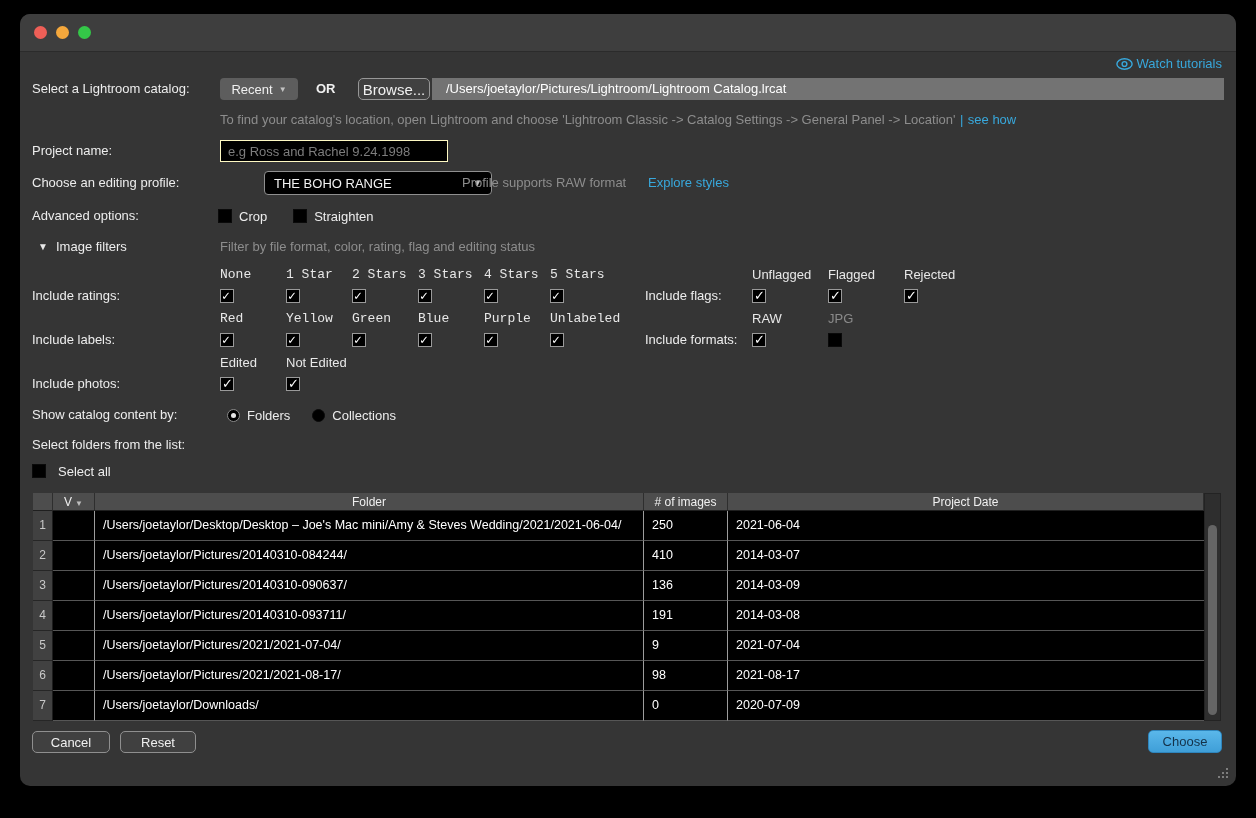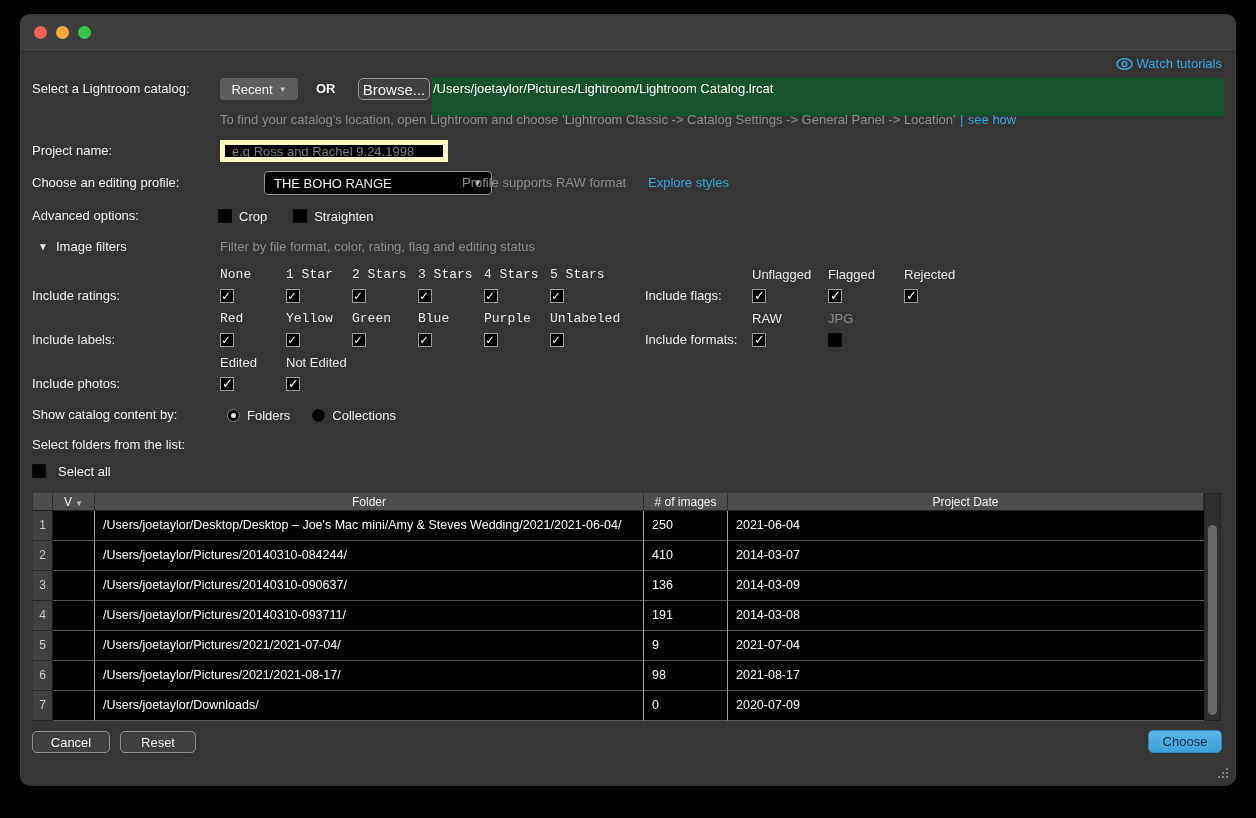--- a/index.html
+++ b/index.html
@@ -17,23 +17,23 @@
   .watch { top:42px; right:14px; display:flex; align-items:center; gap:4px; }
 
   .row { left:0; width:100%; }
   .row .lbl-pos { position:absolute; left:12px; top:0; }
   .vcenter { display:flex; align-items:center; }
 
   .btn-recent { position:absolute; left:200px; top:0; width:78px; height:22px; background:#5d5d5d; border:none; border-radius:4px; color:#f0f0f0; font-size:13px; cursor:pointer; display:flex; align-items:center; justify-content:center; gap:6px; }
   .caret { font-size:8px; color:#c2c2c2; }
   .or { position:absolute; left:296px; top:0; line-height:22px; color:#f0f0f0; font-size:13px; font-weight:bold; }
   .btn-browse { position:absolute; left:338px; top:0; width:72px; height:22px; background:#414141; border:1px solid #979797; border-radius:5px; color:#f0f0f0; font-size:15px; cursor:pointer; }
-  .path-field { position:absolute; left:412px; right:12px; top:0; height:38px; background:#14532d; color:#fff; font-size:13px; line-height:22px; padding:0 1px; white-space:nowrap; overflow:hidden; }
-
-  .text-input { position:absolute; left:200px; top:0; width:228px; height:22px; background:#000; border:5px solid #fef9c3; color:#fff; font-size:13px; padding:0 7px; }
+  .path-field { position:absolute; left:412px; right:12px; top:0; height:22px; background:#737373; color:#fff; font-size:13px; line-height:22px; padding:0 14px; white-space:nowrap; overflow:hidden; }
+
+  .text-input { position:absolute; left:200px; top:0; width:228px; height:22px; background:#000; border:1px solid #fef9c3; color:#fff; font-size:13px; padding:0 7px; }
   .text-input::placeholder { color:#7d7d7d; }
 
   .select { position:absolute; left:200px; top:0; width:228px; height:24px; background:#000; border:1px solid #8f8f8f; border-radius:4px; color:#f2f2f2; font-size:13px; display:flex; align-items:center; justify-content:space-between; padding:0 9px; cursor:pointer;margin-left:44px; }
 
   .cb { width:14px; height:14px; background:#000; display:inline-block; position:relative; border:1px solid #0a0a0a; cursor:pointer; flex:0 0 auto; }
   .cb.checked { border-color:#9a9a9a; }
   .cb.checked::after { content:"\2713"; position:absolute; left:1px; top:-2px; color:#fff; font-size:13px; font-weight:bold; }
 
   .radio { width:13px; height:13px; border-radius:50%; background:#000; border:1px solid #0a0a0a; display:inline-block; position:relative; cursor:pointer; flex:0 0 auto; }
   .radio.selected { border-color:#8a8a8a; }

